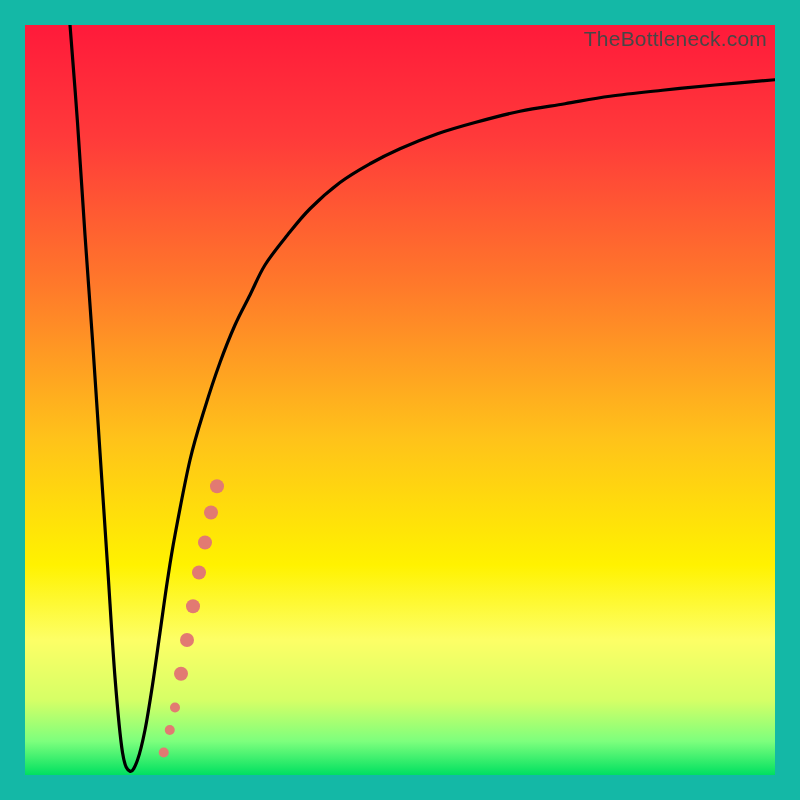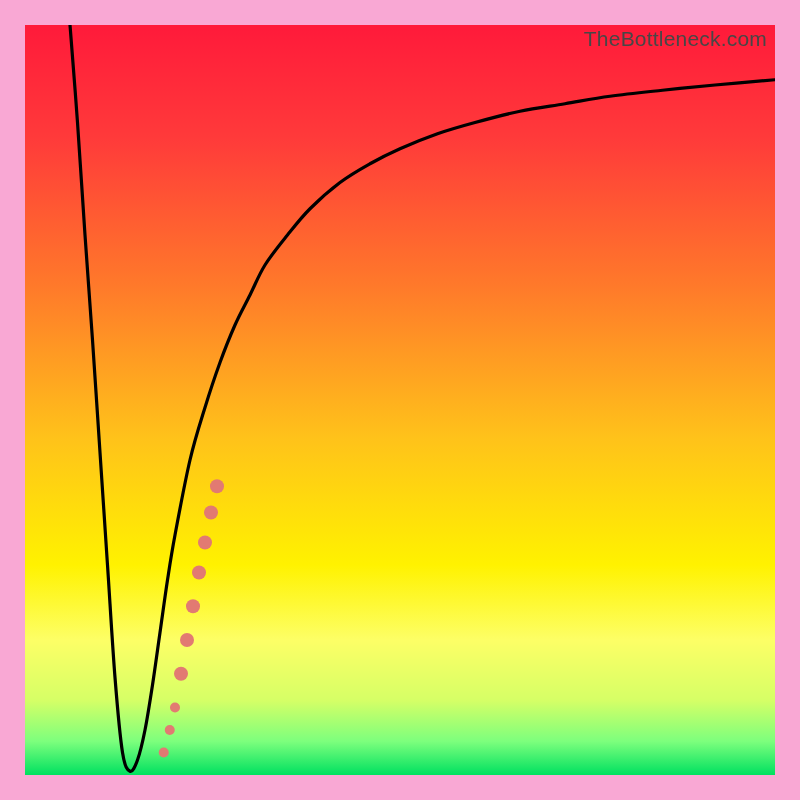--- a/index.html
+++ b/index.html
@@ -8,21 +8,21 @@
     width: 800px;
     height: 800px;
     overflow: hidden;
     background: #000;
     font-family: Arial, Helvetica, sans-serif;
   }
   .frame {
     position: relative;
     width: 800px;
     height: 800px;
-    background: #f9a8d4;
+    background: #14b8a6;
   }
   .plot-area {
     position: absolute;
     left: 25px;
     top: 25px;
     width: 750px;
     height: 750px;
     overflow: hidden;
   }
   .gradient-bg {

